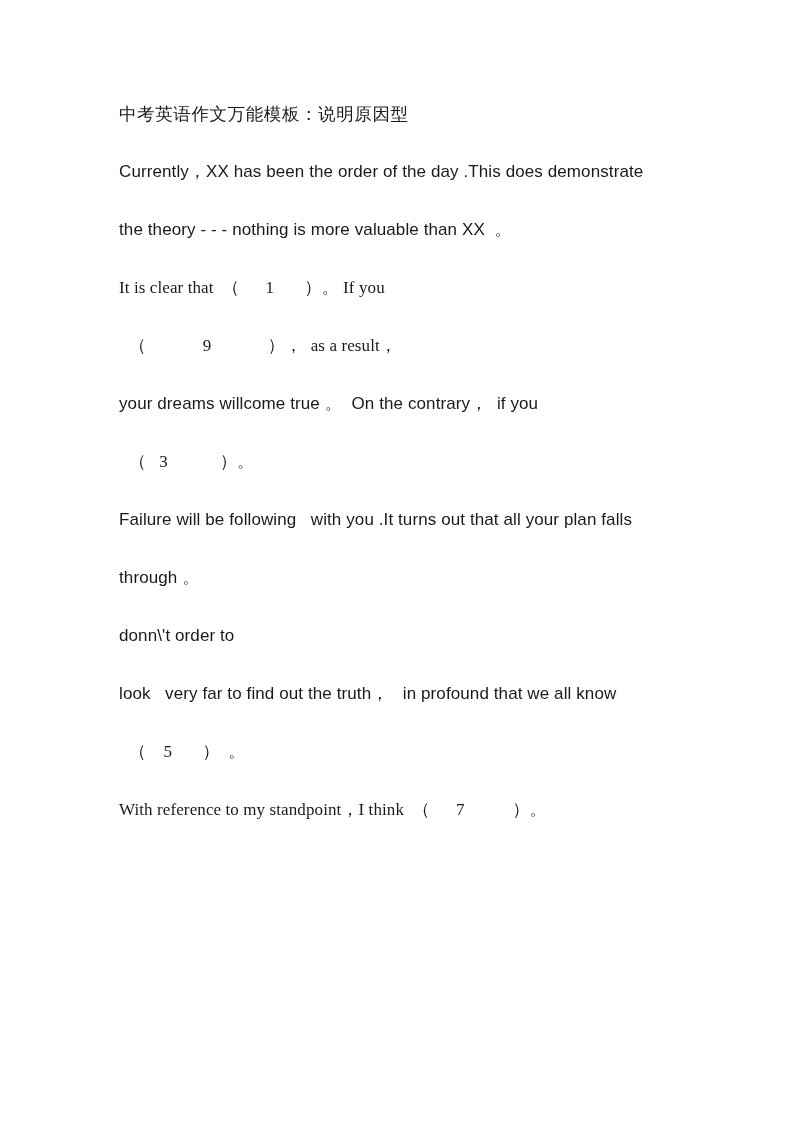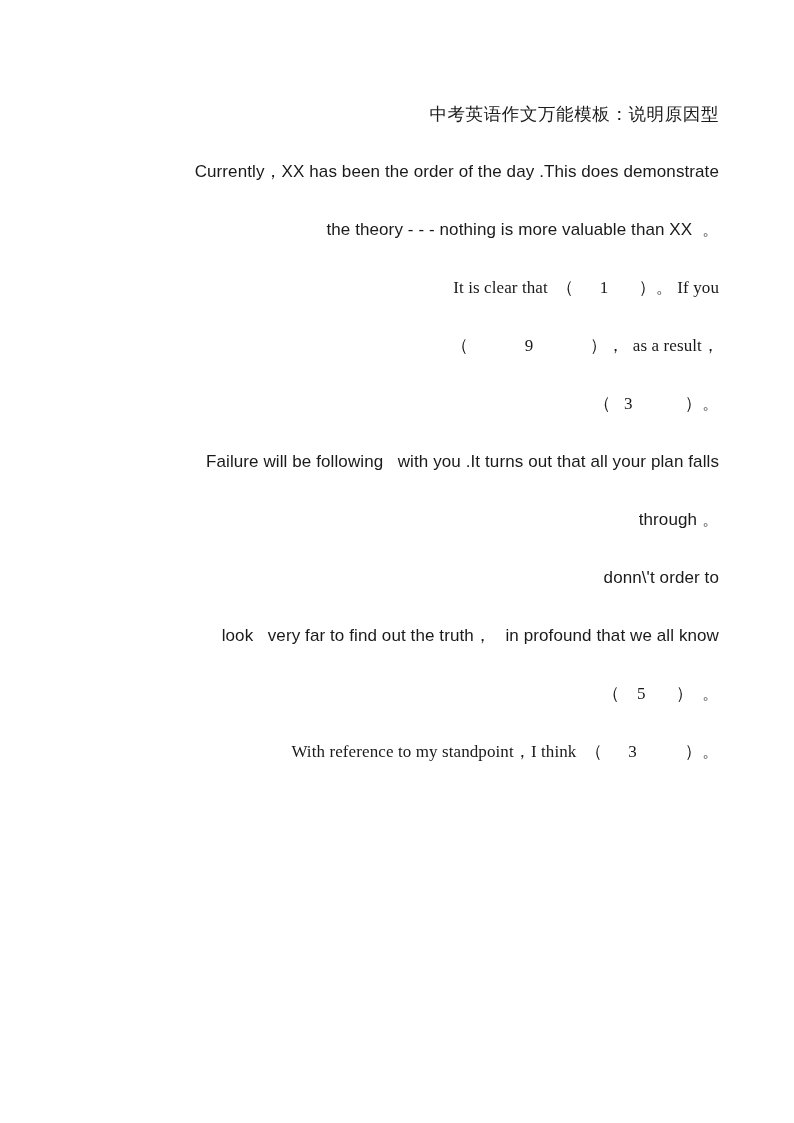--- a/index.html
+++ b/index.html
@@ -23,21 +23,20 @@
     overflow: hidden;
     box-sizing: border-box;
   }
 
   
   .doc-body {
     position: absolute;
     left: 119px;
     top: 103px;
     width: 600px;
-    text-align: right;
   }
 
   
   .line {
     height: 58px;
     line-height: 22px;
     font-size: 17px;
     white-space: pre;
     letter-spacing: 0.1px;
   }
@@ -68,31 +67,32 @@
 
 
     <div class="line">Currently，XX has been the order of the day .This does demonstrate</div>
 
     <div class="line">the theory - - - nothing is more valuable than XX  。</div>
 
     <div class="line blank">It is clear that  （      1       ）。 If you</div>
 
     <div class="line indent blank">（             9             ），  as a result，</div>
 
+    <div class="line">your dreams willcome true 。  On the contrary，  if you</div>
 
     <div class="line indent blank">（   3            ）。</div>
 
     <div class="line">Failure will be following   with you .It turns out that all your plan falls</div>
 
     <div class="line">through 。</div>
 
 
     <div class="line">donn\'t order to</div>
 
     <div class="line">look   very far to find out the truth，   in profound that we all know</div>
 
     <div class="line indent blank">（    5       ）  。</div>
 
 
-    <div class="line blank">With reference to my standpoint，I think  （      3           ）。</div>
+    <div class="line blank">With reference to my standpoint，I think  （      7           ）。</div>
 
   </div>
 </div>
 
 </body></html>

